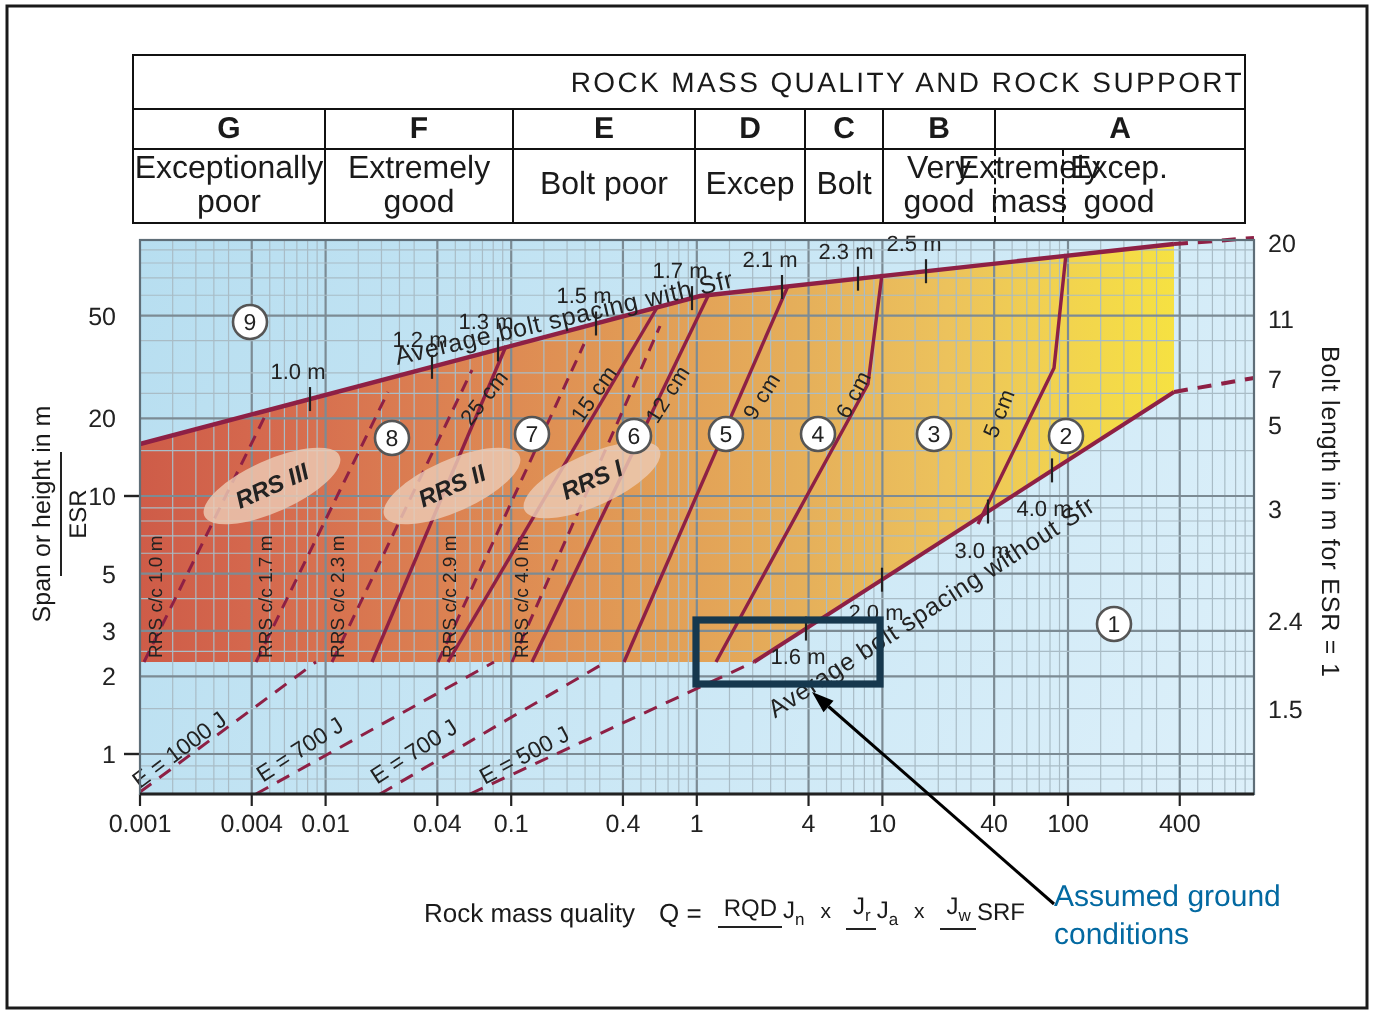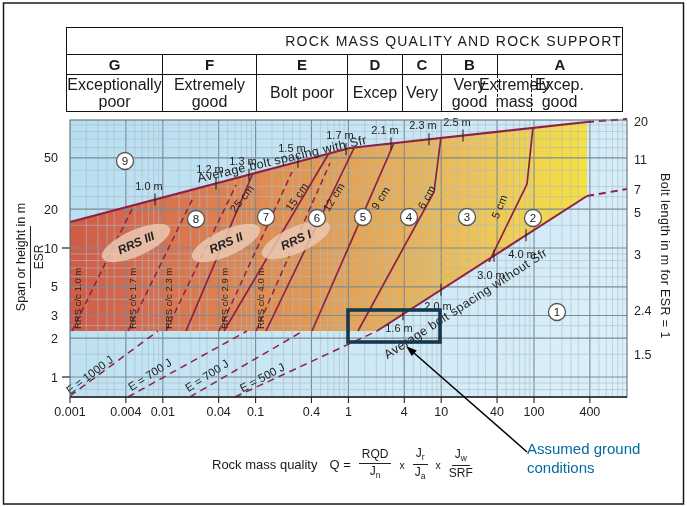--- a/index.html
+++ b/index.html
@@ -27,21 +27,21 @@
     justify-content:center;font-size:12.5px;}
   #yl-title .bar{width:62px;border-top:1.4px solid #222;margin:2px 0 1px;}
   #yl-title .den{font-size:12px;}
   #yr-title{position:absolute;left:658px;top:146px;height:220px;writing-mode:vertical-rl;
     font-size:12.5px;letter-spacing:.4px;text-align:center;}
 
   
   #formula{position:absolute;left:212px;top:447px;display:flex;align-items:center;
     gap:8px;font-size:13px;}
   #formula .lhs{margin-left:4px;}
-  .frac{display:inline-flex;flex-direction:column;align-items:center;font-size:12px;line-height:1.15;}
+  .frac{display:inline-flex;flex-direction:row;align-items:center;font-size:12px;line-height:1.15;}
   .frac .num{border-bottom:1.2px solid #222;padding:0 3px 1px;}
   .frac .den{padding-top:1px;}
   sub{font-size:8.5px;}
   .times{font-size:10.5px;}
 
   
   #annot-text{position:absolute;left:527px;top:440px;font-size:15px;line-height:1.25;color:#0369a1;}
 </style>
 </head>
 <body>
@@ -327,21 +327,21 @@
     <div class="h-letter bl">E</div>
     <div class="h-letter bl">D</div>
     <div class="h-letter bl">C</div>
     <div class="h-letter bl">B</div>
     <div class="h-letter bl h-letter-a">A</div>
 
     <div class="h-desc">Exceptionally poor</div>
     <div class="h-desc bl">Extremely good</div>
     <div class="h-desc bl">Bolt poor</div>
     <div class="h-desc bl">Excep</div>
-    <div class="h-desc bl">Very</div>
+    <div class="h-desc bl">Bolt</div>
     <div class="h-desc bl">Very good</div>
     <div class="h-desc bld">Extremely mass</div>
     <div class="h-desc bld">Excep. good</div>
   </div>
 
   <div id="yl-title">
     <div class="num">Span or height in m</div>
     <div class="bar"></div>
     <div class="den">ESR</div>
   </div>

